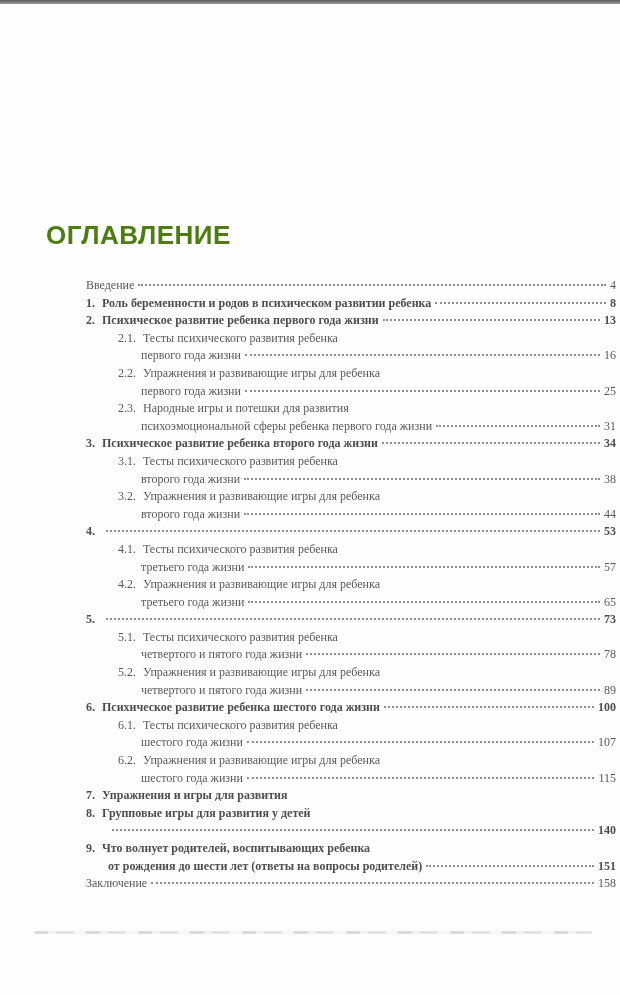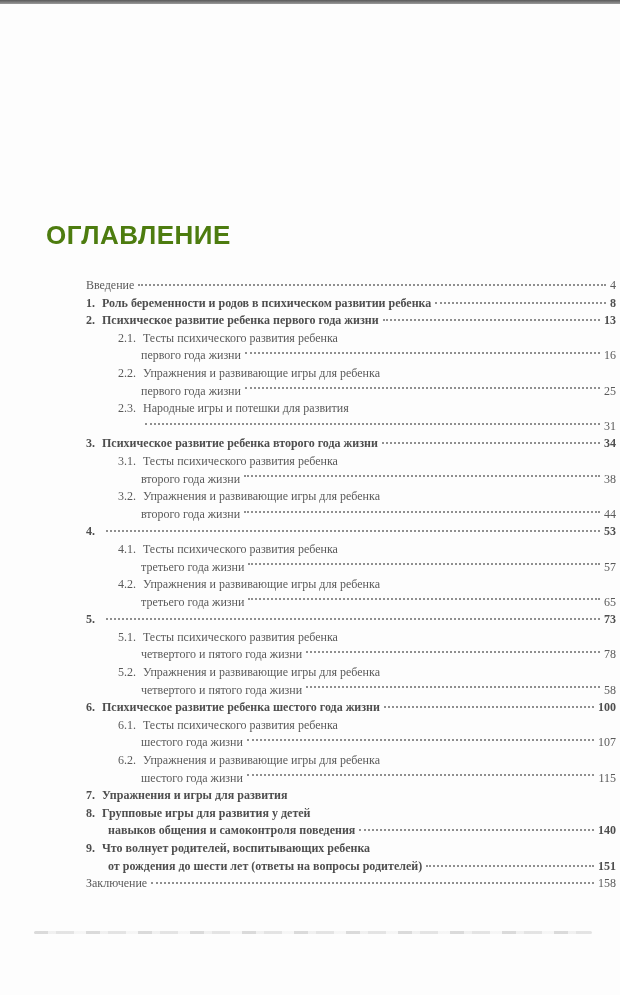--- a/index.html
+++ b/index.html
@@ -60,21 +60,21 @@
     align-items: baseline;
     height: 17.6px;
     line-height: 17.6px;
     white-space: nowrap;
   }
   .toc-row.main, .toc-row.main-cont {
     font-weight: bold;
     color: #4e4e4e;
   }
   .toc-row.sub      { padding-left: 32px; font-family: Liberation Serif, serif; }
-  .toc-row.sub-cont { padding-left: 55px; align-items: center; }
+  .toc-row.sub-cont { padding-left: 55px; }
   .toc-row.main-cont{ padding-left: 22px; }
   .entry-number { margin-right: 7px; }
   .entry-text { }
   .dot-leader {
     flex: 1 1 auto;
     min-width: 12px;
     margin: 0 4px;
     border-bottom: 2px dotted #8f8f8f;
     transform: translateY(-3px);
   }
@@ -130,20 +130,21 @@
     <span class="dot-leader"></span>
     <span class="entry-page-number">25</span>
   </div>
         <div class="toc-row sub no-page">
     <span class="entry-number">2.3.</span>
     <span class="entry-text">Народные игры и потешки для развития</span>
 
   </div>
         <div class="toc-row sub-cont">
 
+    <span class="entry-text">психоэмоциональной сферы ребенка первого года жизни</span>
     <span class="dot-leader"></span>
     <span class="entry-page-number">31</span>
   </div>
         <div class="toc-row main">
     <span class="entry-number">3.</span>
     <span class="entry-text">Психическое развитие ребенка второго года жизни</span>
     <span class="dot-leader"></span>
     <span class="entry-page-number">34</span>
   </div>
         <div class="toc-row sub no-page">
@@ -213,21 +214,21 @@
   </div>
         <div class="toc-row sub no-page">
     <span class="entry-number">5.2.</span>
     <span class="entry-text">Упражнения и развивающие игры для ребенка</span>
 
   </div>
         <div class="toc-row sub-cont">
 
     <span class="entry-text">четвертого и пятого года жизни</span>
     <span class="dot-leader"></span>
-    <span class="entry-page-number">58</span>
+    <span class="entry-page-number">89</span>
   </div>
         <div class="toc-row main">
     <span class="entry-number">6.</span>
     <span class="entry-text">Психическое развитие ребенка шестого года жизни</span>
     <span class="dot-leader"></span>
     <span class="entry-page-number">100</span>
   </div>
         <div class="toc-row sub no-page">
     <span class="entry-number">6.1.</span>
     <span class="entry-text">Тесты психического развития ребенка</span>
@@ -255,21 +256,20 @@
     <span class="entry-text">Упражнения и игры для развития</span>
 
   </div>
         <div class="toc-row main no-page">
     <span class="entry-number">8.</span>
     <span class="entry-text">Групповые игры для развития у детей</span>
 
   </div>
         <div class="toc-row main-cont">
 
-    <span class="entry-text">навыков общения и самоконтроля поведения</span>
     <span class="dot-leader"></span>
     <span class="entry-page-number">140</span>
   </div>
         <div class="toc-row main no-page">
     <span class="entry-number">9.</span>
     <span class="entry-text">Что волнует родителей, воспитывающих ребенка</span>
 
   </div>
         <div class="toc-row main-cont">
 

